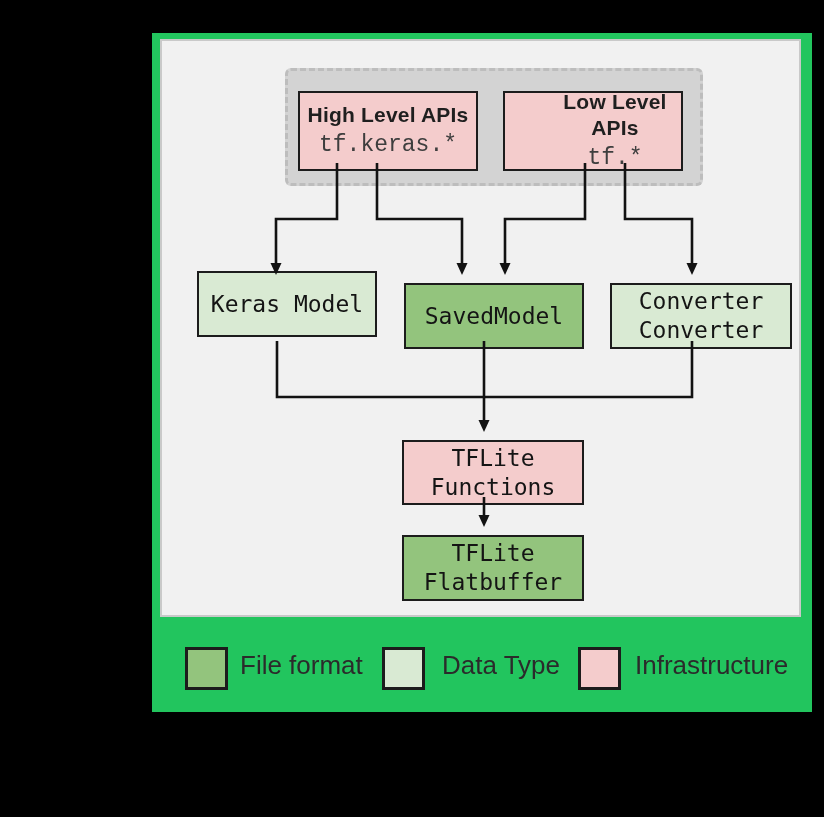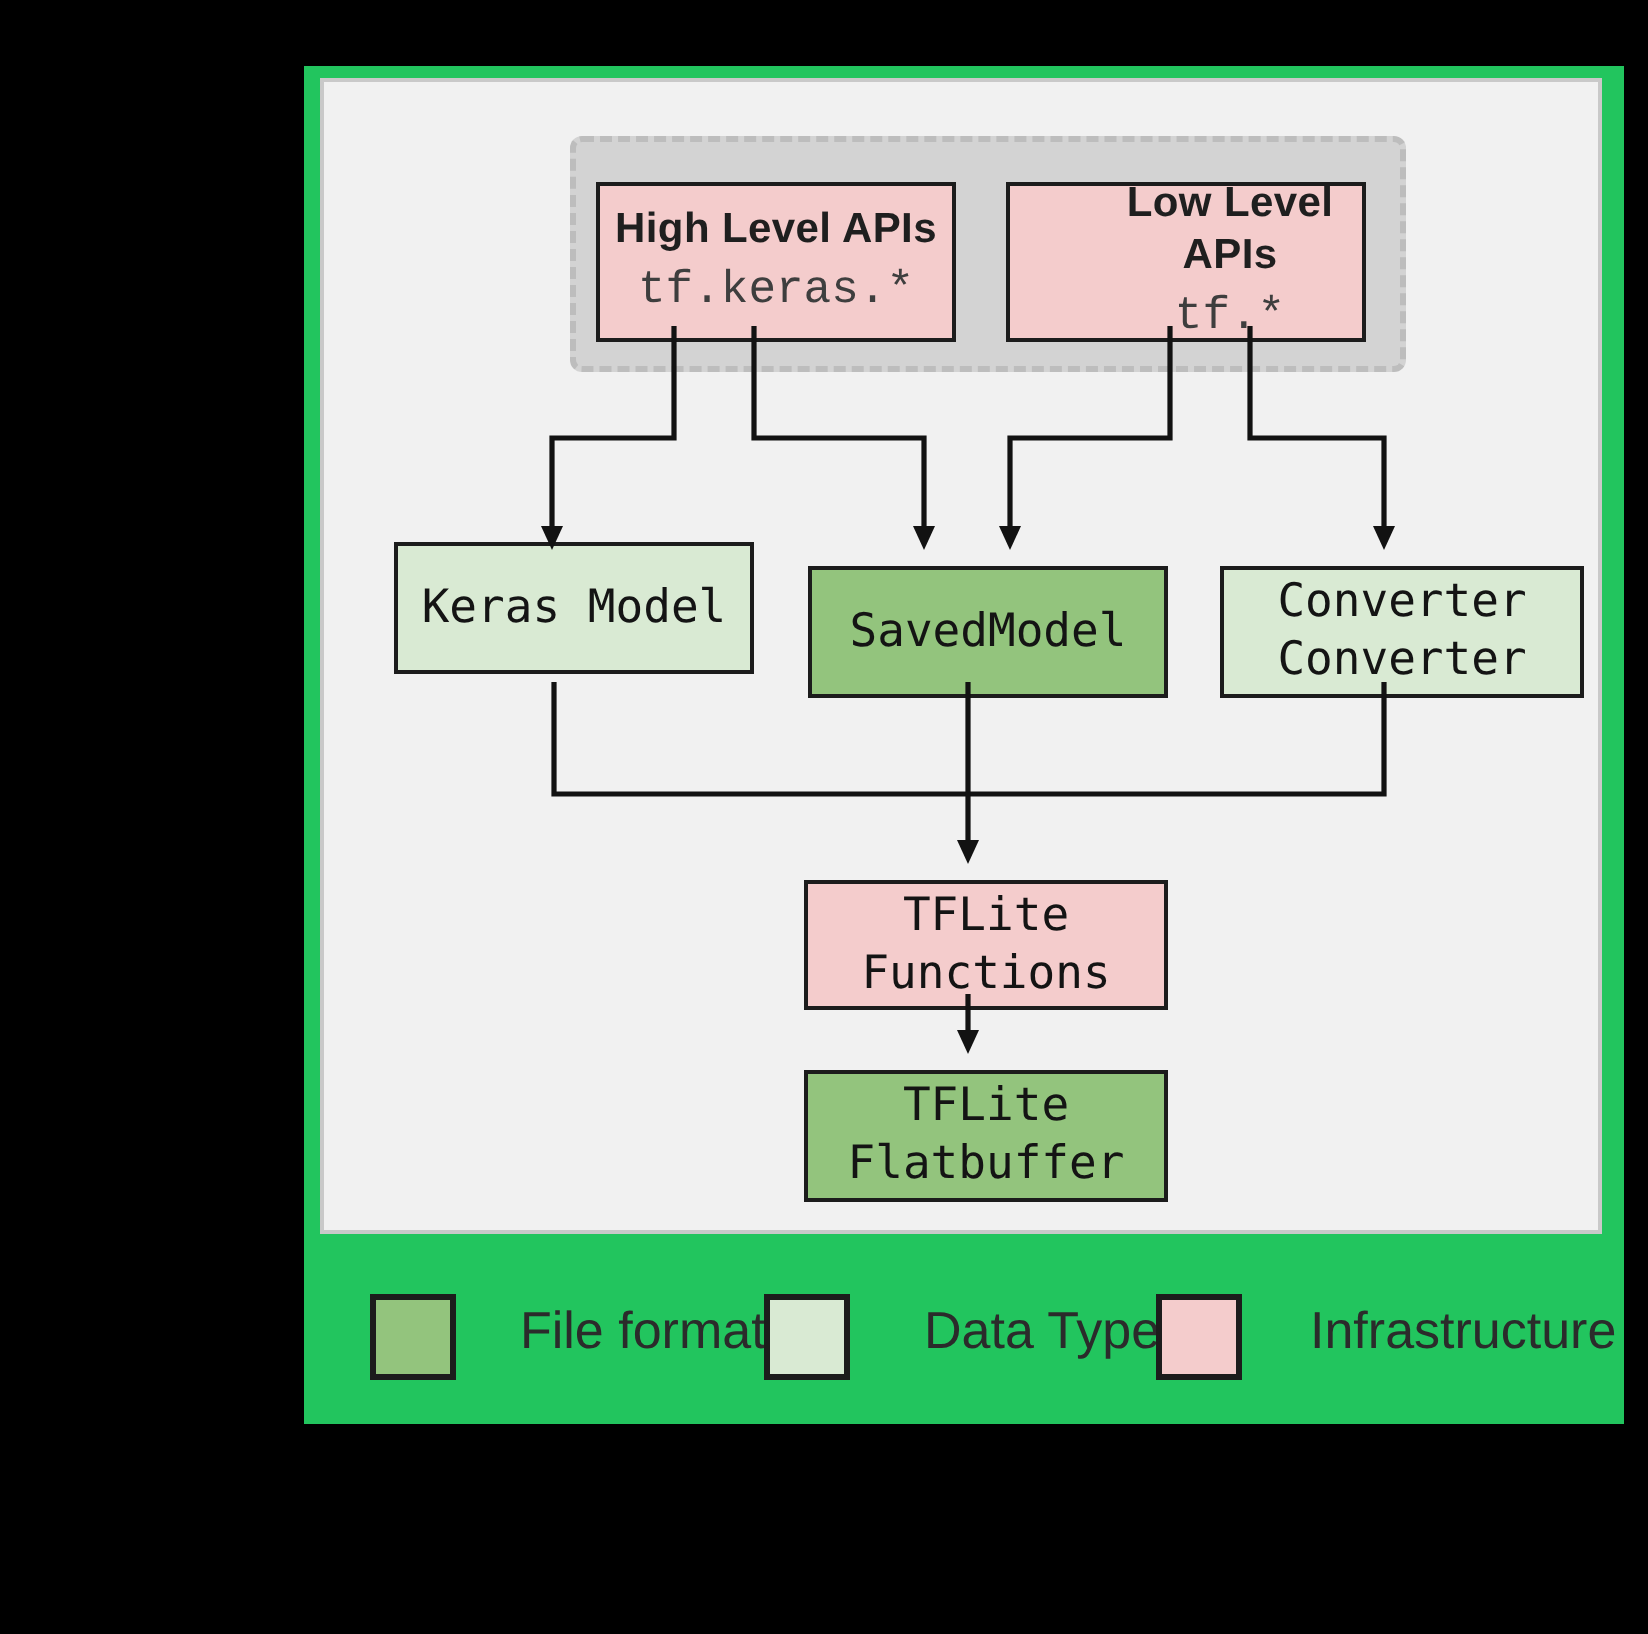--- a/index.html
+++ b/index.html
@@ -20,21 +20,21 @@
   #node-high{left:136px;}
   #node-low{left:341px;padding-left:44px;}
   #node-keras{left:35px;top:230px;width:180px;height:66px;}
   #node-saved{left:242px;top:242px;width:180px;height:66px;}
   #node-concrete{left:448px;top:242px;width:182px;height:66px;}
   #node-converter{left:240px;top:399px;width:182px;height:65px;}
   #node-flatbuffer{left:240px;top:494px;width:182px;height:66px;}
   #connectors{position:absolute;left:0;top:0;width:660px;height:679px;pointer-events:none;}
   #legend{position:absolute;left:0;top:614px;width:660px;height:43px;}
   .swatch{position:absolute;width:43px;height:43px;border:3px solid #1c1c1c;box-sizing:border-box;}
-  .legend-label{position:absolute;top:3px;font-size:26px;color:#2b2b2b;white-space:nowrap;margin-left:20px;}
+  .legend-label{position:absolute;top:3px;font-size:26px;color:#2b2b2b;white-space:nowrap;}
   #swatch-file{left:33px;} #label-file{left:88px;}
   #swatch-data{left:230px;} #label-data{left:290px;}
   #swatch-infra{left:426px;} #label-infra{left:483px;}
 </style>
 </head>
 <body>
 
 <div id="stage">
   <div id="card">
 

